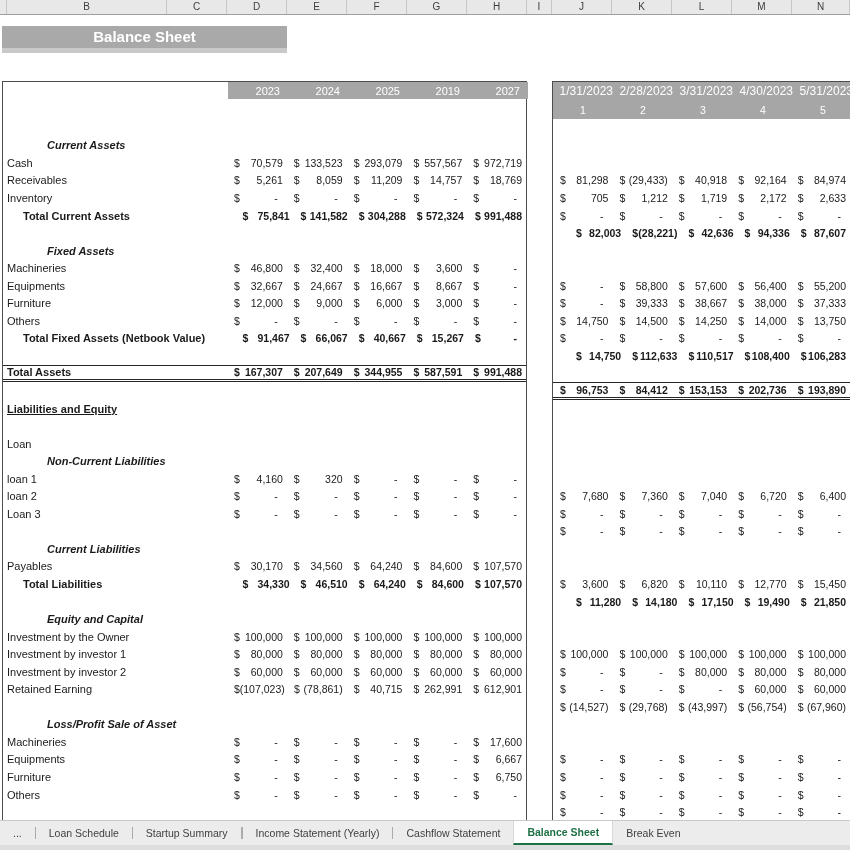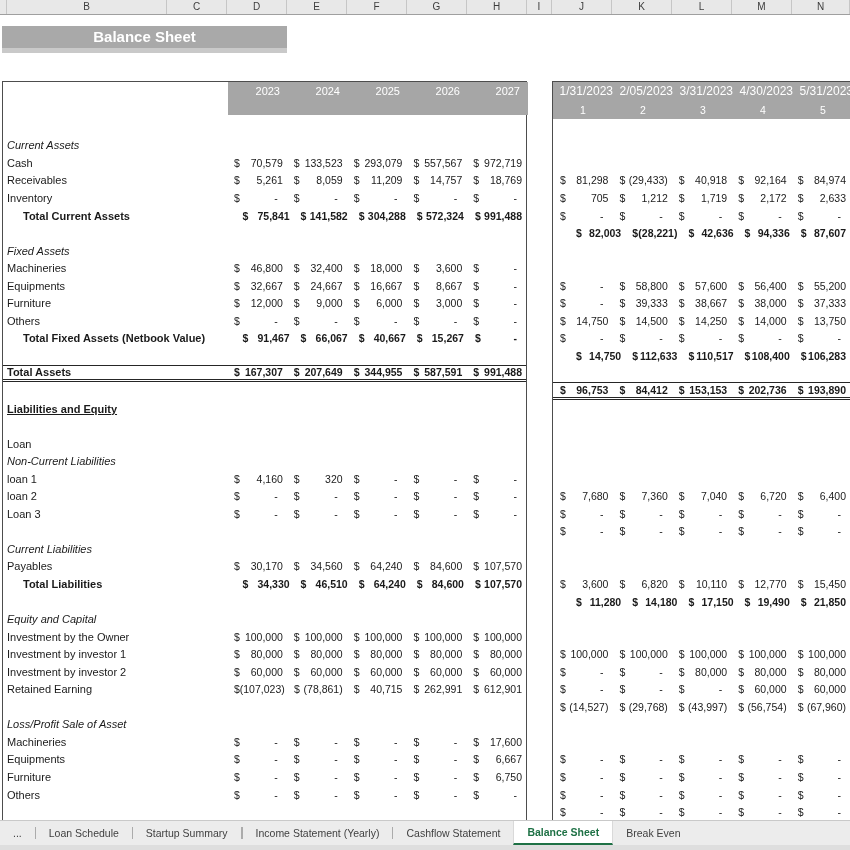--- a/index.html
+++ b/index.html
@@ -16,35 +16,35 @@
   .title-bar{position:absolute;left:2px;top:26px;width:285px;height:22px;background:#a9a9a9;
              color:#ffffff;font-weight:bold;font-size:15px;text-align:center;line-height:22px;}
   .title-strip{position:absolute;left:2px;top:48px;width:285px;height:5px;background:#c9c9c9;}
 
   
   .tbl{position:absolute;top:81px;height:739px;box-sizing:border-box;background:#fff;}
   #left-table{left:2px;width:525px;border:1.5px solid #4d4d4d;border-bottom:none;}
   #right-table{left:552px;width:298px;border-left:1.5px solid #4d4d4d;border-top:1.5px solid #4d4d4d;overflow:hidden;}
 
   .band{position:absolute;top:0;display:flex;background:#a6a6a6;color:#fff;}
-  #left-band{left:225px;width:300px;height:33px;}
+  #left-band{left:225px;width:300px;height:17px;}
   .year-cell{width:60px;box-sizing:border-box;text-align:right;padding-right:8px;
              font-size:11px;line-height:19px;overflow:hidden;}
   #right-band{left:0;width:300px;height:37px;flex-direction:column;}
   .band-row{display:flex;height:18.5px;}
   .date-cell{width:60px;box-sizing:border-box;text-align:right;font-size:12px;line-height:18.5px;overflow:hidden;}
   .num-cell{width:60px;box-sizing:border-box;text-align:center;font-size:10.5px;line-height:18.5px;}
 
   .rows{position:absolute;top:37px;left:0;right:0;}
   .row{display:flex;height:17.55px;align-items:center;box-sizing:border-box;}
   .lbl{width:225px;box-sizing:border-box;padding-left:4px;font-size:11px;white-space:nowrap;overflow:hidden;}
   .vc{width:60px;box-sizing:border-box;display:flex;justify-content:space-between;
       padding:0 4px 0 7px;font-size:10.5px;white-space:nowrap;}
   .vc .n.dash{margin-right:5px;}
-  .row.subsection .lbl{font-weight:normal;font-style:italic;}
+  .row.subsection .lbl{font-weight:bold;font-style:italic;margin-left:40px;}
   .row.section .lbl{font-weight:bold;text-decoration:underline;}
   .row.total{font-weight:bold;margin-left:16px;}
   .row.grandtotal{font-weight:bold;border-top:1px solid #262626;border-bottom:3px double #262626;align-items:center;}
 
   
   .tab-bar{position:absolute;top:820px;left:0;width:850px;height:25px;background:#ececec;
            border-top:1px solid #c9c9c9;display:flex;align-items:stretch;box-sizing:border-box;overflow:hidden;}
   .tab{display:flex;align-items:center;padding:0 13px;font-size:10.5px;color:#3f3f3f;
        white-space:nowrap;cursor:default;box-sizing:border-box;}
   .tab.active{background:#ffffff;color:#1e7145;font-weight:bold;
@@ -74,21 +74,21 @@
   </div>
 
 <div class="title-bar">Balance Sheet</div>
 <div class="title-strip"></div>
 
 <div class="tbl" id="left-table">
   <div class="band" id="left-band">
       <div class="year-cell">2023</div>
       <div class="year-cell">2024</div>
       <div class="year-cell">2025</div>
-      <div class="year-cell">2026</div>
+      <div class="year-cell">2019</div>
       <div class="year-cell">2027</div>
     </div>
   <div class="rows" id="left-rows">
       <div class="row blank"></div>
       <div class="row subsection">
         <div class="lbl">Current Assets</div>
         <div class="vc"></div>
         <div class="vc"></div>
         <div class="vc"></div>
         <div class="vc"></div>
@@ -686,21 +686,21 @@
           <span class="n dash">-</span>
         </div>
       </div>
     </div>
 </div>
 
 <div class="tbl" id="right-table">
   <div class="band" id="right-band">
     <div class="band-row" id="date-row">
         <div class="date-cell">1/31/2023</div>
-        <div class="date-cell">2/05/2023</div>
+        <div class="date-cell">2/28/2023</div>
         <div class="date-cell">3/31/2023</div>
         <div class="date-cell">4/30/2023</div>
         <div class="date-cell">5/31/2023</div>
       </div>
     <div class="band-row" id="num-row">
         <div class="num-cell">1</div>
         <div class="num-cell">2</div>
         <div class="num-cell">3</div>
         <div class="num-cell">4</div>
         <div class="num-cell">5</div>

